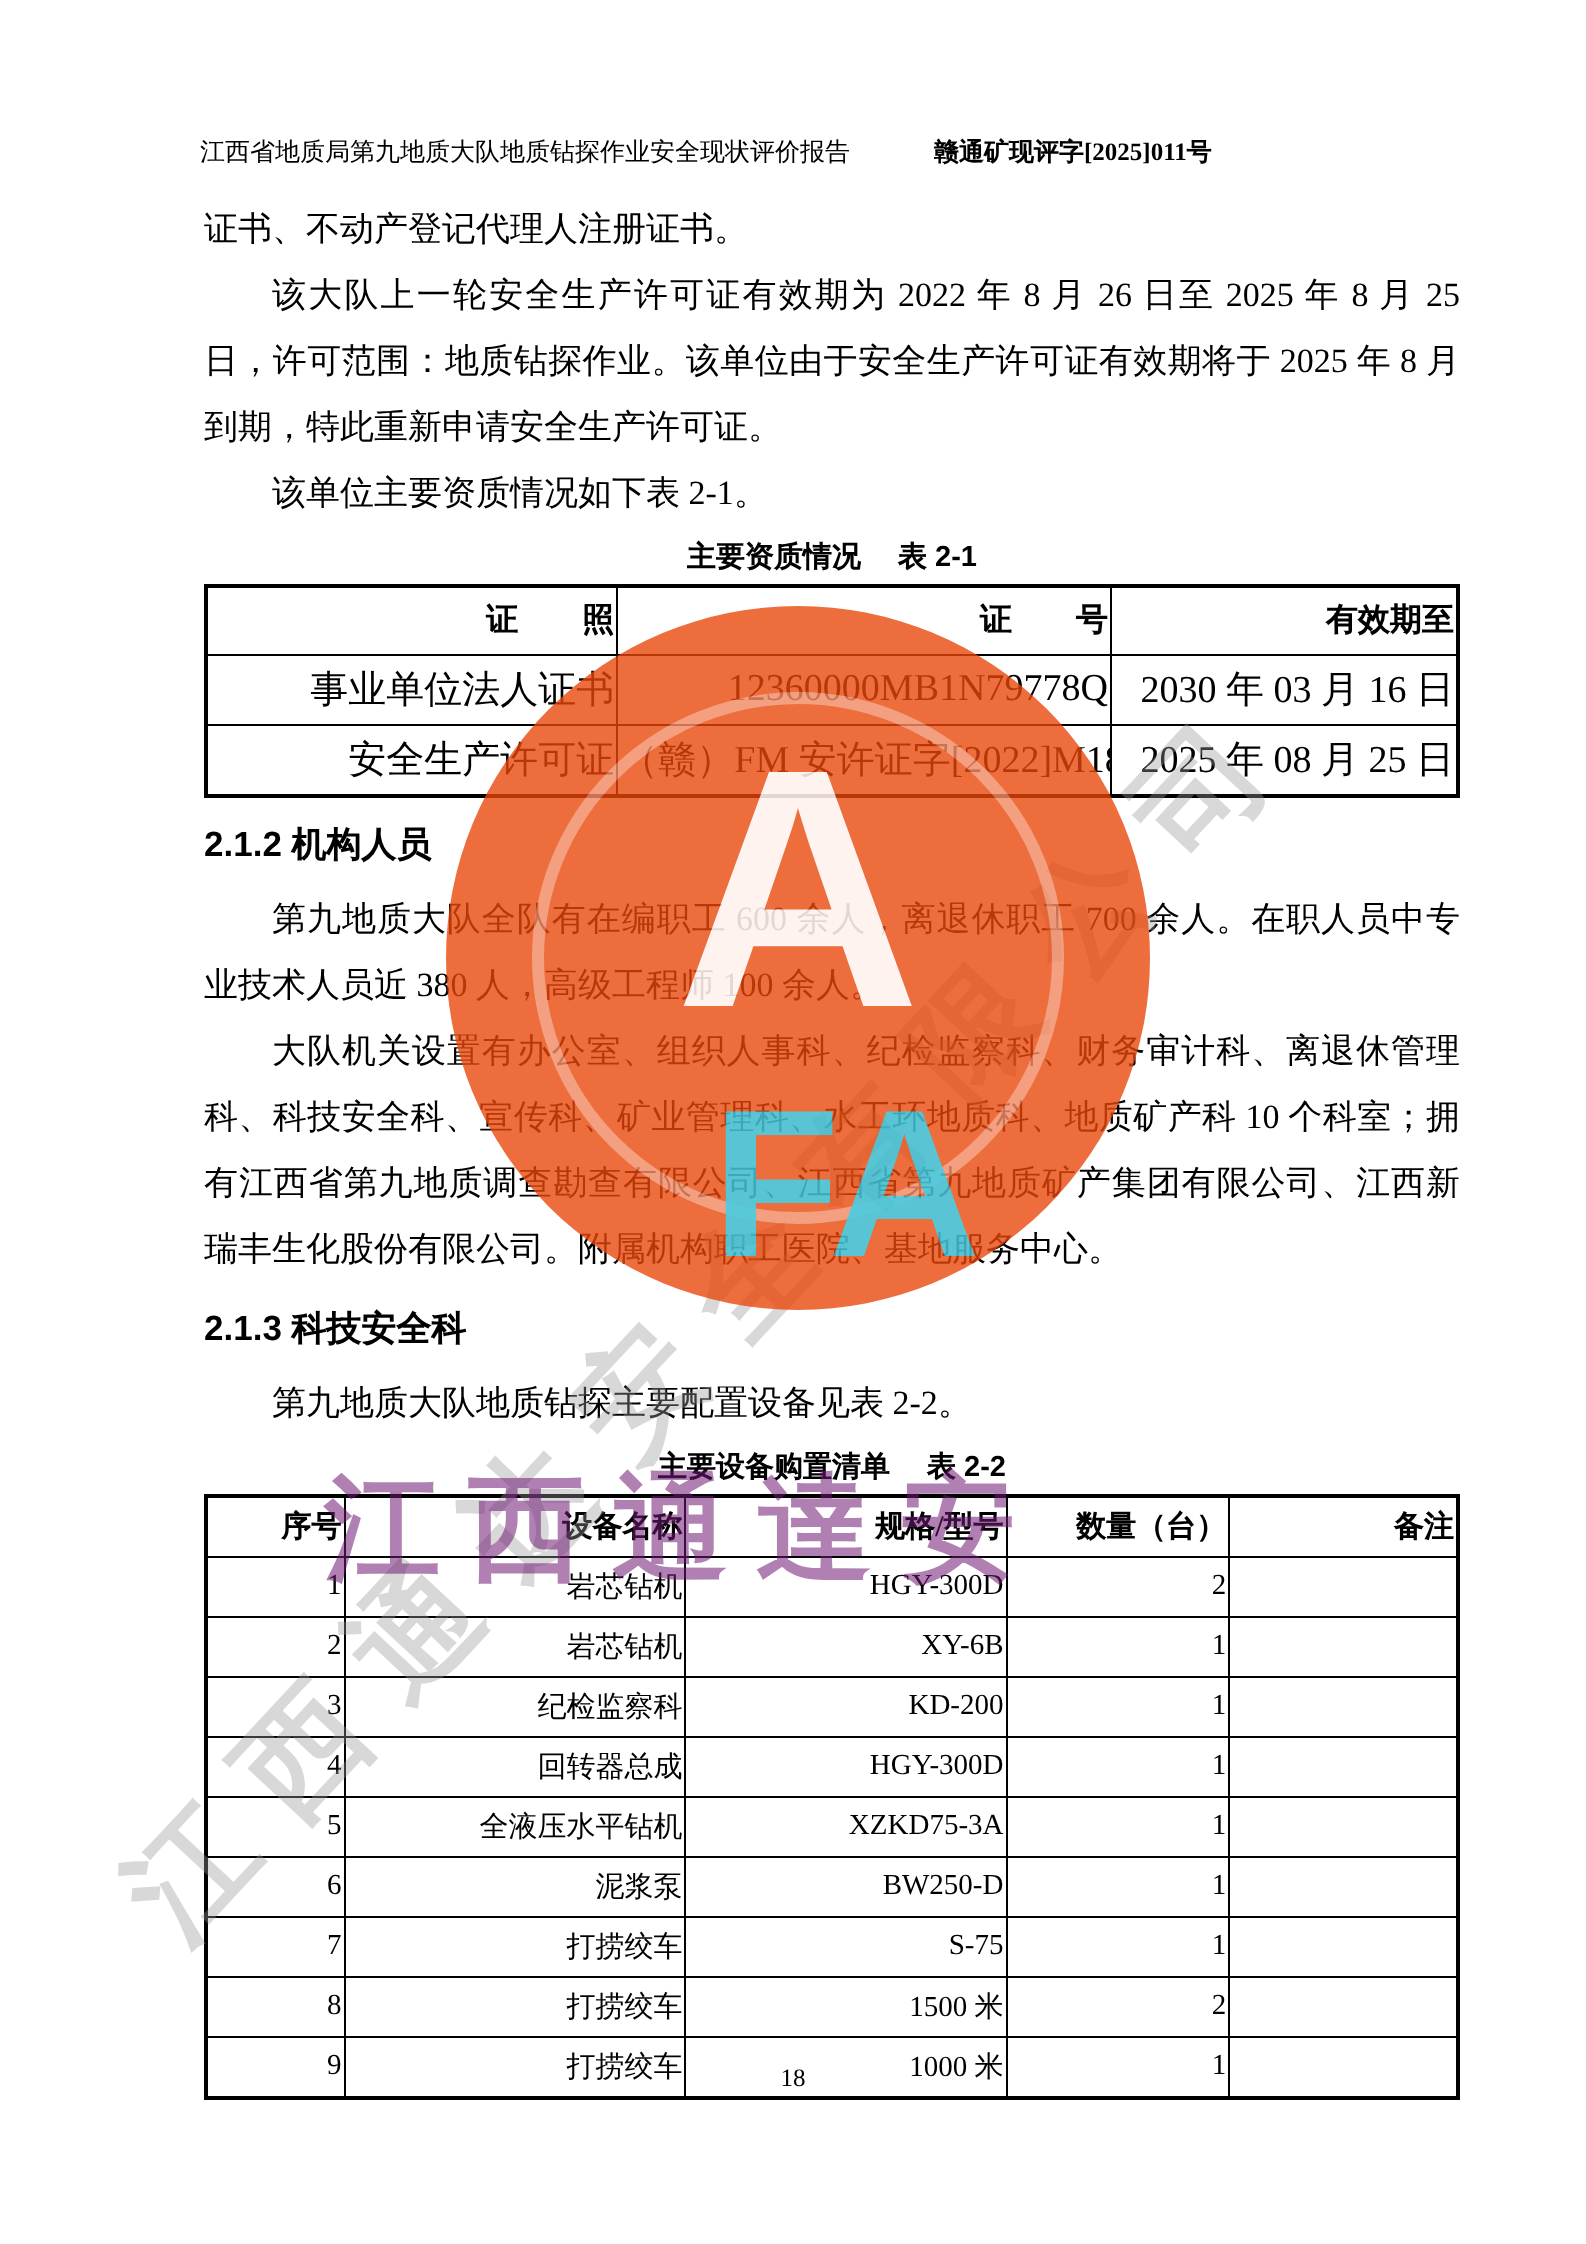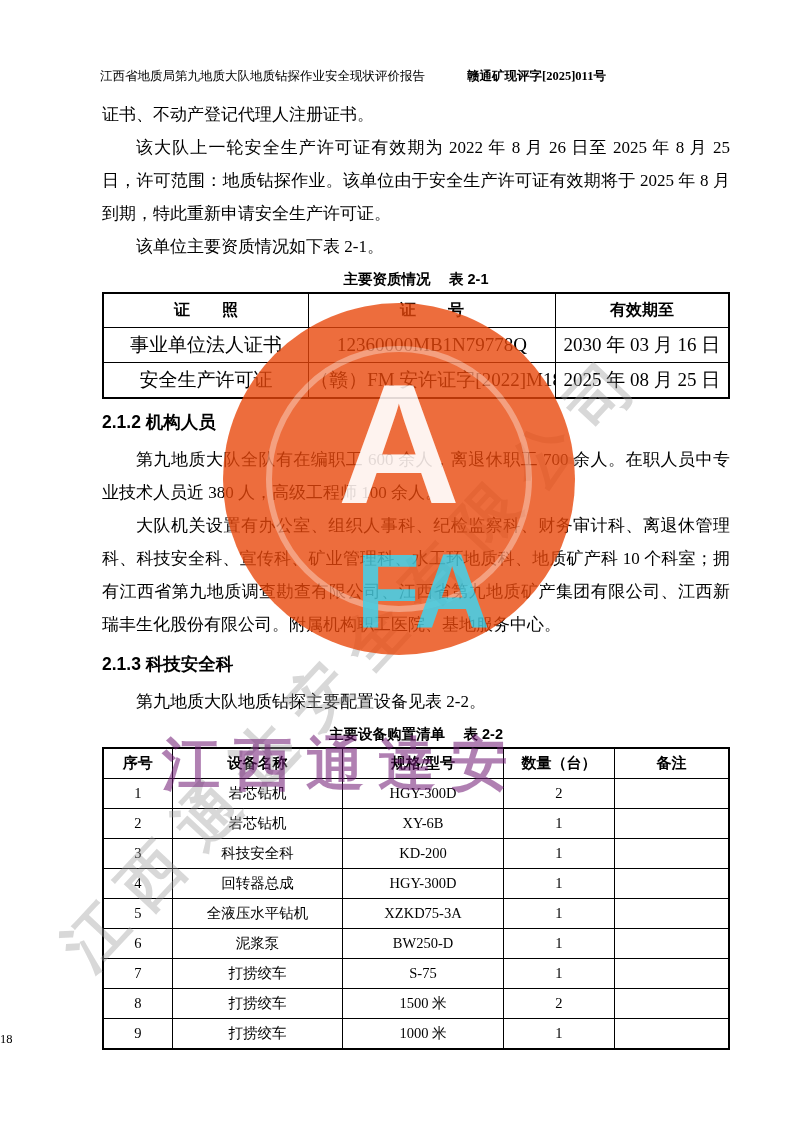--- a/index.html
+++ b/index.html
@@ -53,21 +53,21 @@
   }
 
   table{
     border-collapse:collapse;
     width:100%;
     table-layout:fixed;
     border:2px solid #000;
   }
   th,td{
     border:1px solid #000;
-    text-align:center;
+    text-align:right;
     vertical-align:middle;
     overflow:hidden;
     white-space:nowrap;
   }
   th{font-weight:bold;}
 
   .t1 th{font-size:16px;height:31px;}
   .t1 td{font-size:19px;height:32px;}
   .t1 .c1{width:205px;}
   .t1 .c2{width:246px;}
@@ -77,21 +77,21 @@
   .t2 td{font-size:14.5px;height:27px;}
   .t2 .c1{width:69px;}
   .t2 .c2{width:170px;}
   .t2 .c3{width:160px;}
   .t2 .c4{width:111px;}
   .t2 .c5{width:114px;}
 
   
   .doc-footer{
     position:absolute;left:0;right:0;top:1032px;
-    font-size:12.5px;
+    text-align:center;font-size:12.5px;
     z-index:1;
   }
 
   
   .wm{pointer-events:none;position:absolute;z-index:3;}
   .wm-diagonal{
     left:44px;top:930px;
     transform:rotate(-47deg);
     transform-origin:0 0;
     white-space:nowrap;
@@ -199,21 +199,21 @@
         </tr>
         <tr>
           <td>2</td>
           <td>岩芯钻机</td>
           <td>XY-6B</td>
           <td>1</td>
           <td></td>
         </tr>
         <tr>
           <td>3</td>
-          <td>科技安全科</td>
+          <td>纪检监察科</td>
           <td>KD-200</td>
           <td>1</td>
           <td></td>
         </tr>
         <tr>
           <td>4</td>
           <td>回转器总成</td>
           <td>HGY-300D</td>
           <td>1</td>
           <td></td>

